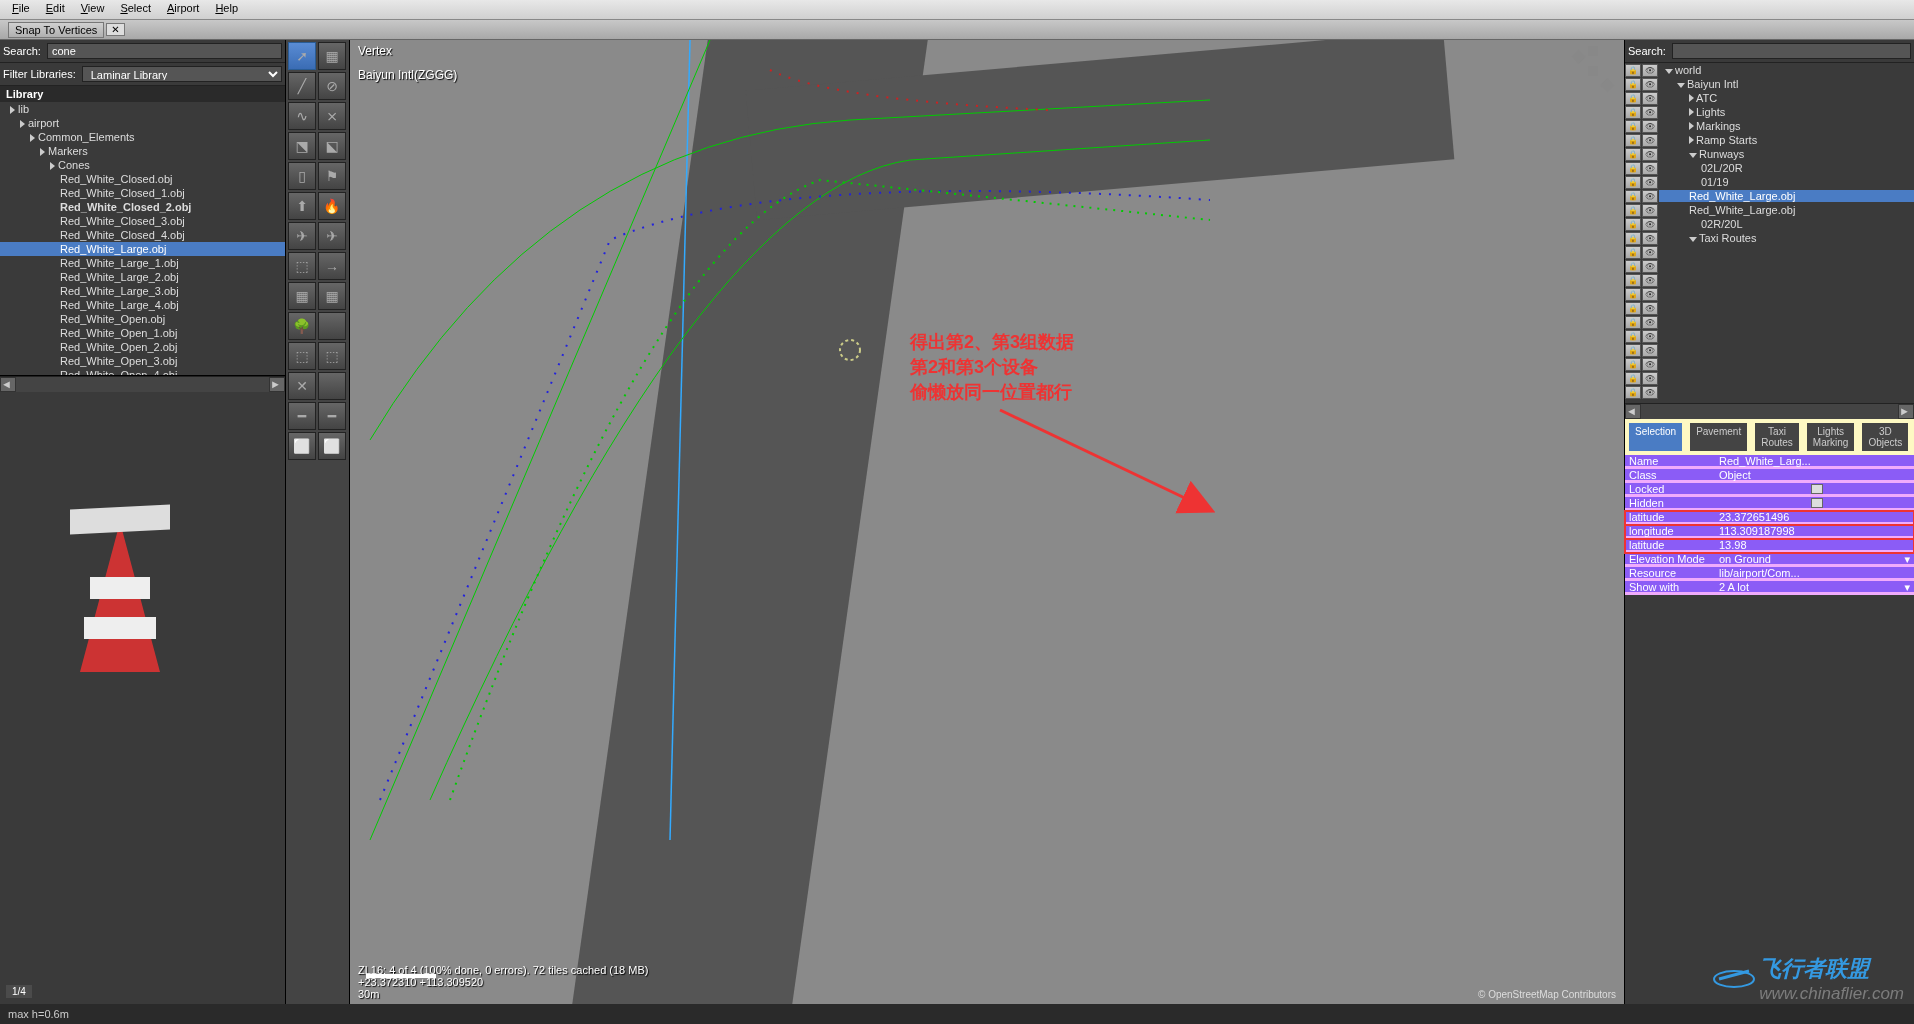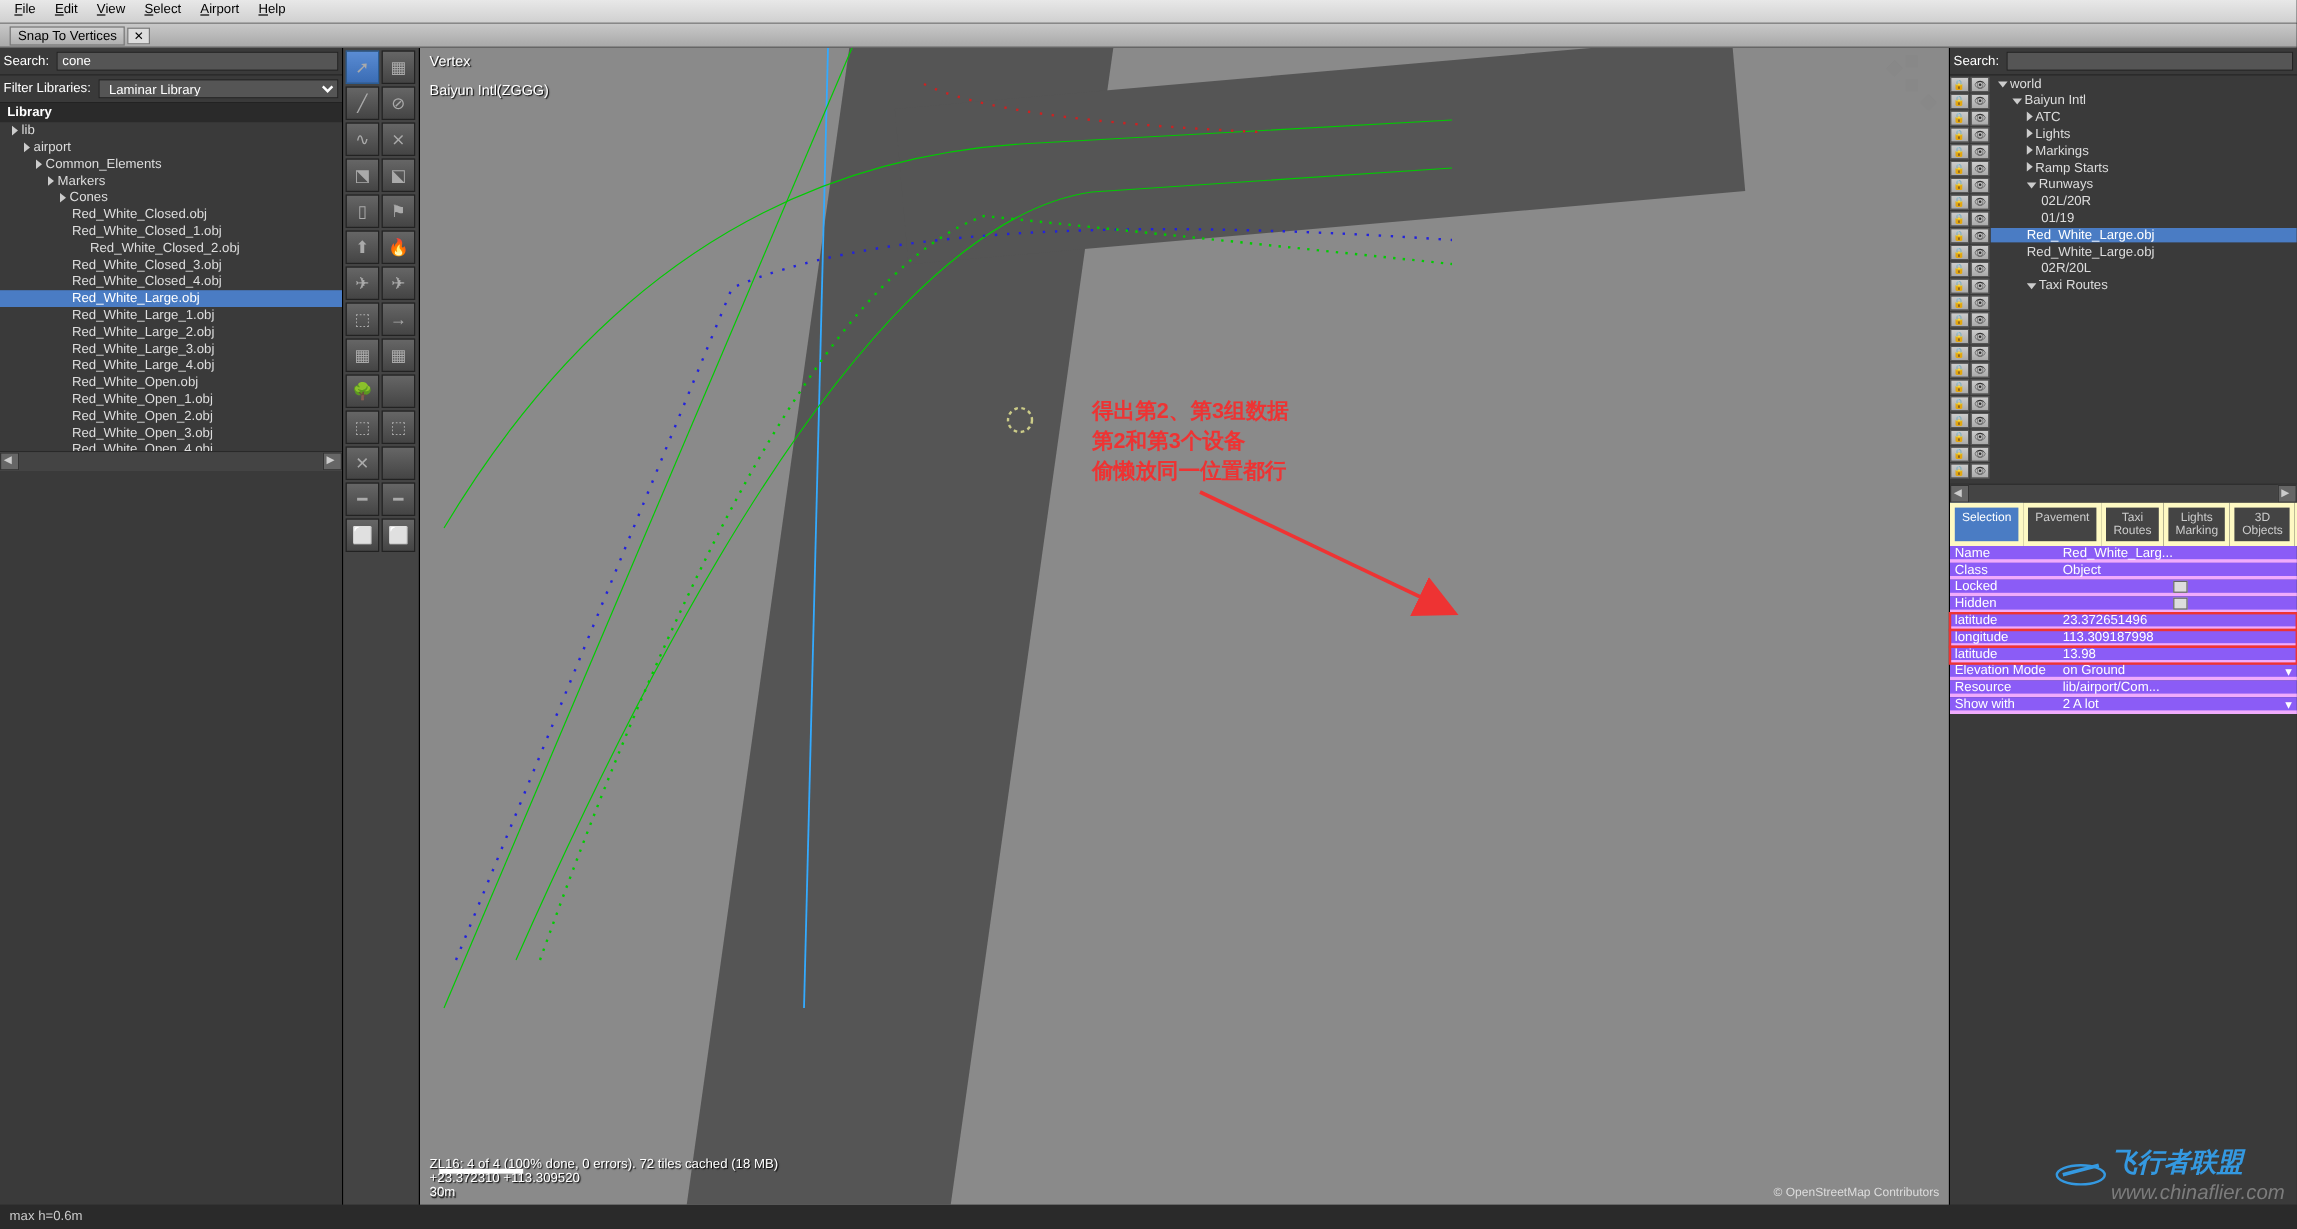--- a/index.html
+++ b/index.html
@@ -93,40 +93,50 @@
     <div class="lib-tree">
       <div class="hdr"><span class="arrow" style="transform:rotate(90deg)"></span><span>Library</span></div>
       <div id="libtree">
           <div class="tree-item" style="padding-left: 10px;"><span class="arrow"></span>lib</div>
           <div class="tree-item" style="padding-left: 20px;"><span class="arrow"></span>airport</div>
           <div class="tree-item" style="padding-left: 30px;"><span class="arrow"></span>Common_Elements</div>
           <div class="tree-item" style="padding-left: 40px;"><span class="arrow"></span>Markers</div>
           <div class="tree-item" style="padding-left: 50px;"><span class="arrow"></span>Cones</div>
           <div class="tree-item" style="padding-left: 60px;">Red_White_Closed.obj</div>
           <div class="tree-item" style="padding-left: 60px;">Red_White_Closed_1.obj</div>
-          <div class="tree-item" style="padding-left: 75px;">Red_White_Closed_2.obj</div>
+          <div class="tree-item" style="padding-left: 60px; font-weight: bold;">Red_White_Closed_2.obj</div>
           <div class="tree-item" style="padding-left: 60px;">Red_White_Closed_3.obj</div>
           <div class="tree-item" style="padding-left: 60px;">Red_White_Closed_4.obj</div>
           <div class="tree-item sel" style="padding-left: 60px;">Red_White_Large.obj</div>
           <div class="tree-item" style="padding-left: 60px;">Red_White_Large_1.obj</div>
           <div class="tree-item" style="padding-left: 60px;">Red_White_Large_2.obj</div>
           <div class="tree-item" style="padding-left: 60px;">Red_White_Large_3.obj</div>
           <div class="tree-item" style="padding-left: 60px;">Red_White_Large_4.obj</div>
           <div class="tree-item" style="padding-left: 60px;">Red_White_Open.obj</div>
           <div class="tree-item" style="padding-left: 60px;">Red_White_Open_1.obj</div>
           <div class="tree-item" style="padding-left: 60px;">Red_White_Open_2.obj</div>
           <div class="tree-item" style="padding-left: 60px;">Red_White_Open_3.obj</div>
           <div class="tree-item" style="padding-left: 60px;">Red_White_Open_4.obj</div>
         </div>
     </div>
     <div class="scroll-x">
         <div class="btn">◄</div>
         <div class="track"></div>
         <div class="btn">►</div>
       </div>
+    <div class="preview">
+      <div class="cone-shape">
+        <div class="cone-body">
+          <div class="cone-stripe" style="top:55px;"></div>
+          <div class="cone-stripe" style="top:95px;width:72px;left:-36px;"></div>
+          <div class="cone-base"></div>
+        </div>
+      </div>
+      <div class="page-ind">1/4</div>
+    </div>
   </div>
 
   <div class="tool-palette" id="palette">
       <div class="tool-row">
         <div class="tool-btn active">➚</div>
         <div class="tool-btn">▦</div>
       </div>
       <div class="tool-row">
         <div class="tool-btn">╱</div>
         <div class="tool-btn">⊘</div>

